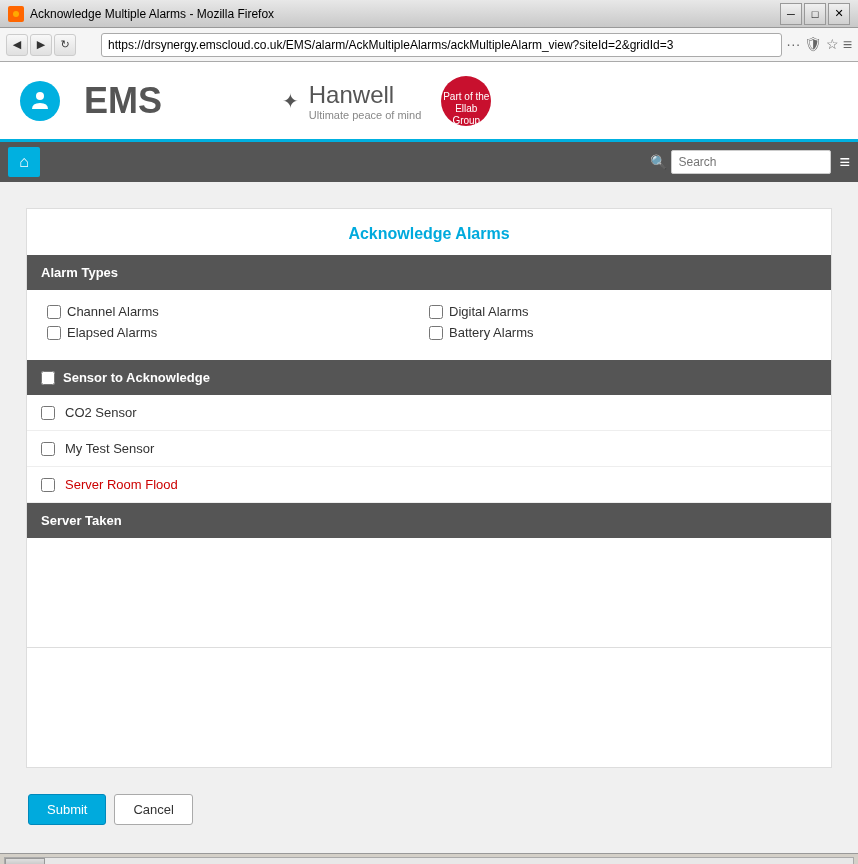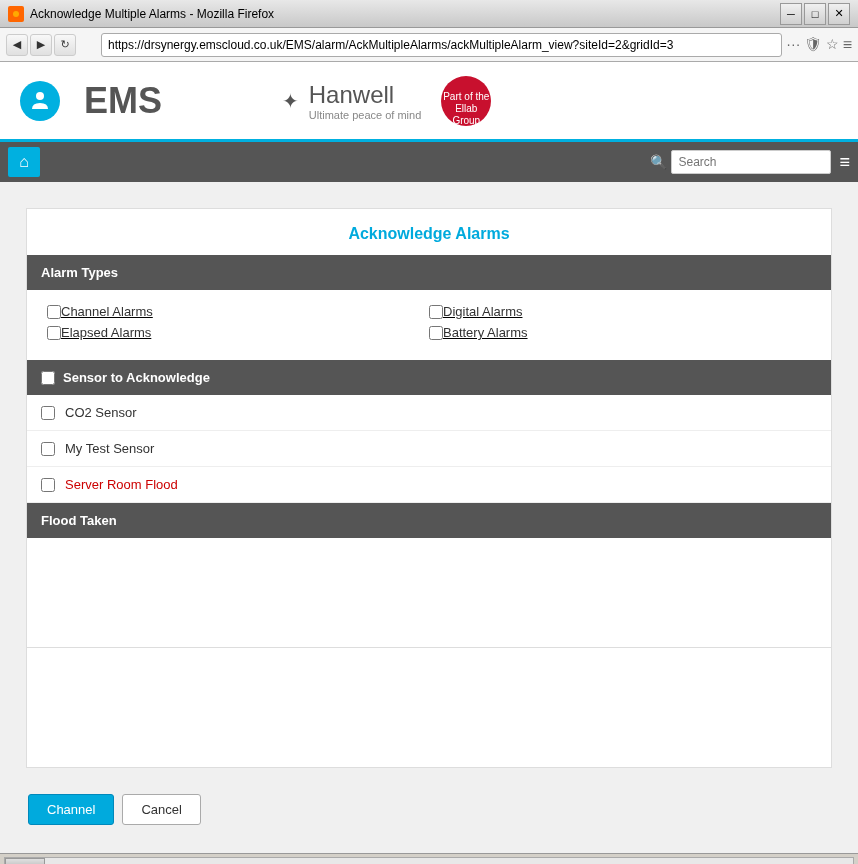--- a/index.html
+++ b/index.html
@@ -130,23 +130,22 @@
       background: white;
     }
     .alarm-types-row {
       display: flex;
       gap: 0;
       margin-bottom: 6px;
     }
     .alarm-type-item {
       display: flex;
       align-items: flex-end;
-      gap: 0;
+      gap: 6px;
       width: 50%;
-      text-decoration: underline;
     }
     .alarm-type-item input[type="checkbox"] {
       width: 14px;
       height: 14px;
       cursor: pointer;
     }
     .alarm-type-label { font-size: 13px; color: #333; cursor: pointer; }
 
     
     .sensor-row {
@@ -329,30 +328,30 @@
     <div class="sensor-row">
       <input type="checkbox" style="">
       <span class="sensor-label">My Test Sensor</span>
     </div>
     <div class="sensor-row">
       <input type="checkbox" style="">
       <span class="sensor-label red">Server Room Flood</span>
     </div>
 
     <div class="section-header">
-      <span>Flood Taken</span>
+      <span>Server Taken</span>
     </div>
     <div class="action-taken-content">
       <textarea style="width: 100%; height: 100%; border: none; resize: none; padding: 8px; font-size: 13px; outline: none;"></textarea>
     </div>
 
   </div>
 
   <div class="form-buttons">
-    <button class="btn-submit">Channel</button>
+    <button class="btn-submit">Submit</button>
     <button class="btn-cancel">Cancel</button>
   </div>
 
 </div>
 
 <div class="scrollbar-area">
   <div class="scrollbar-track">
     <div class="scrollbar-thumb"></div>
   </div>
 </div>

